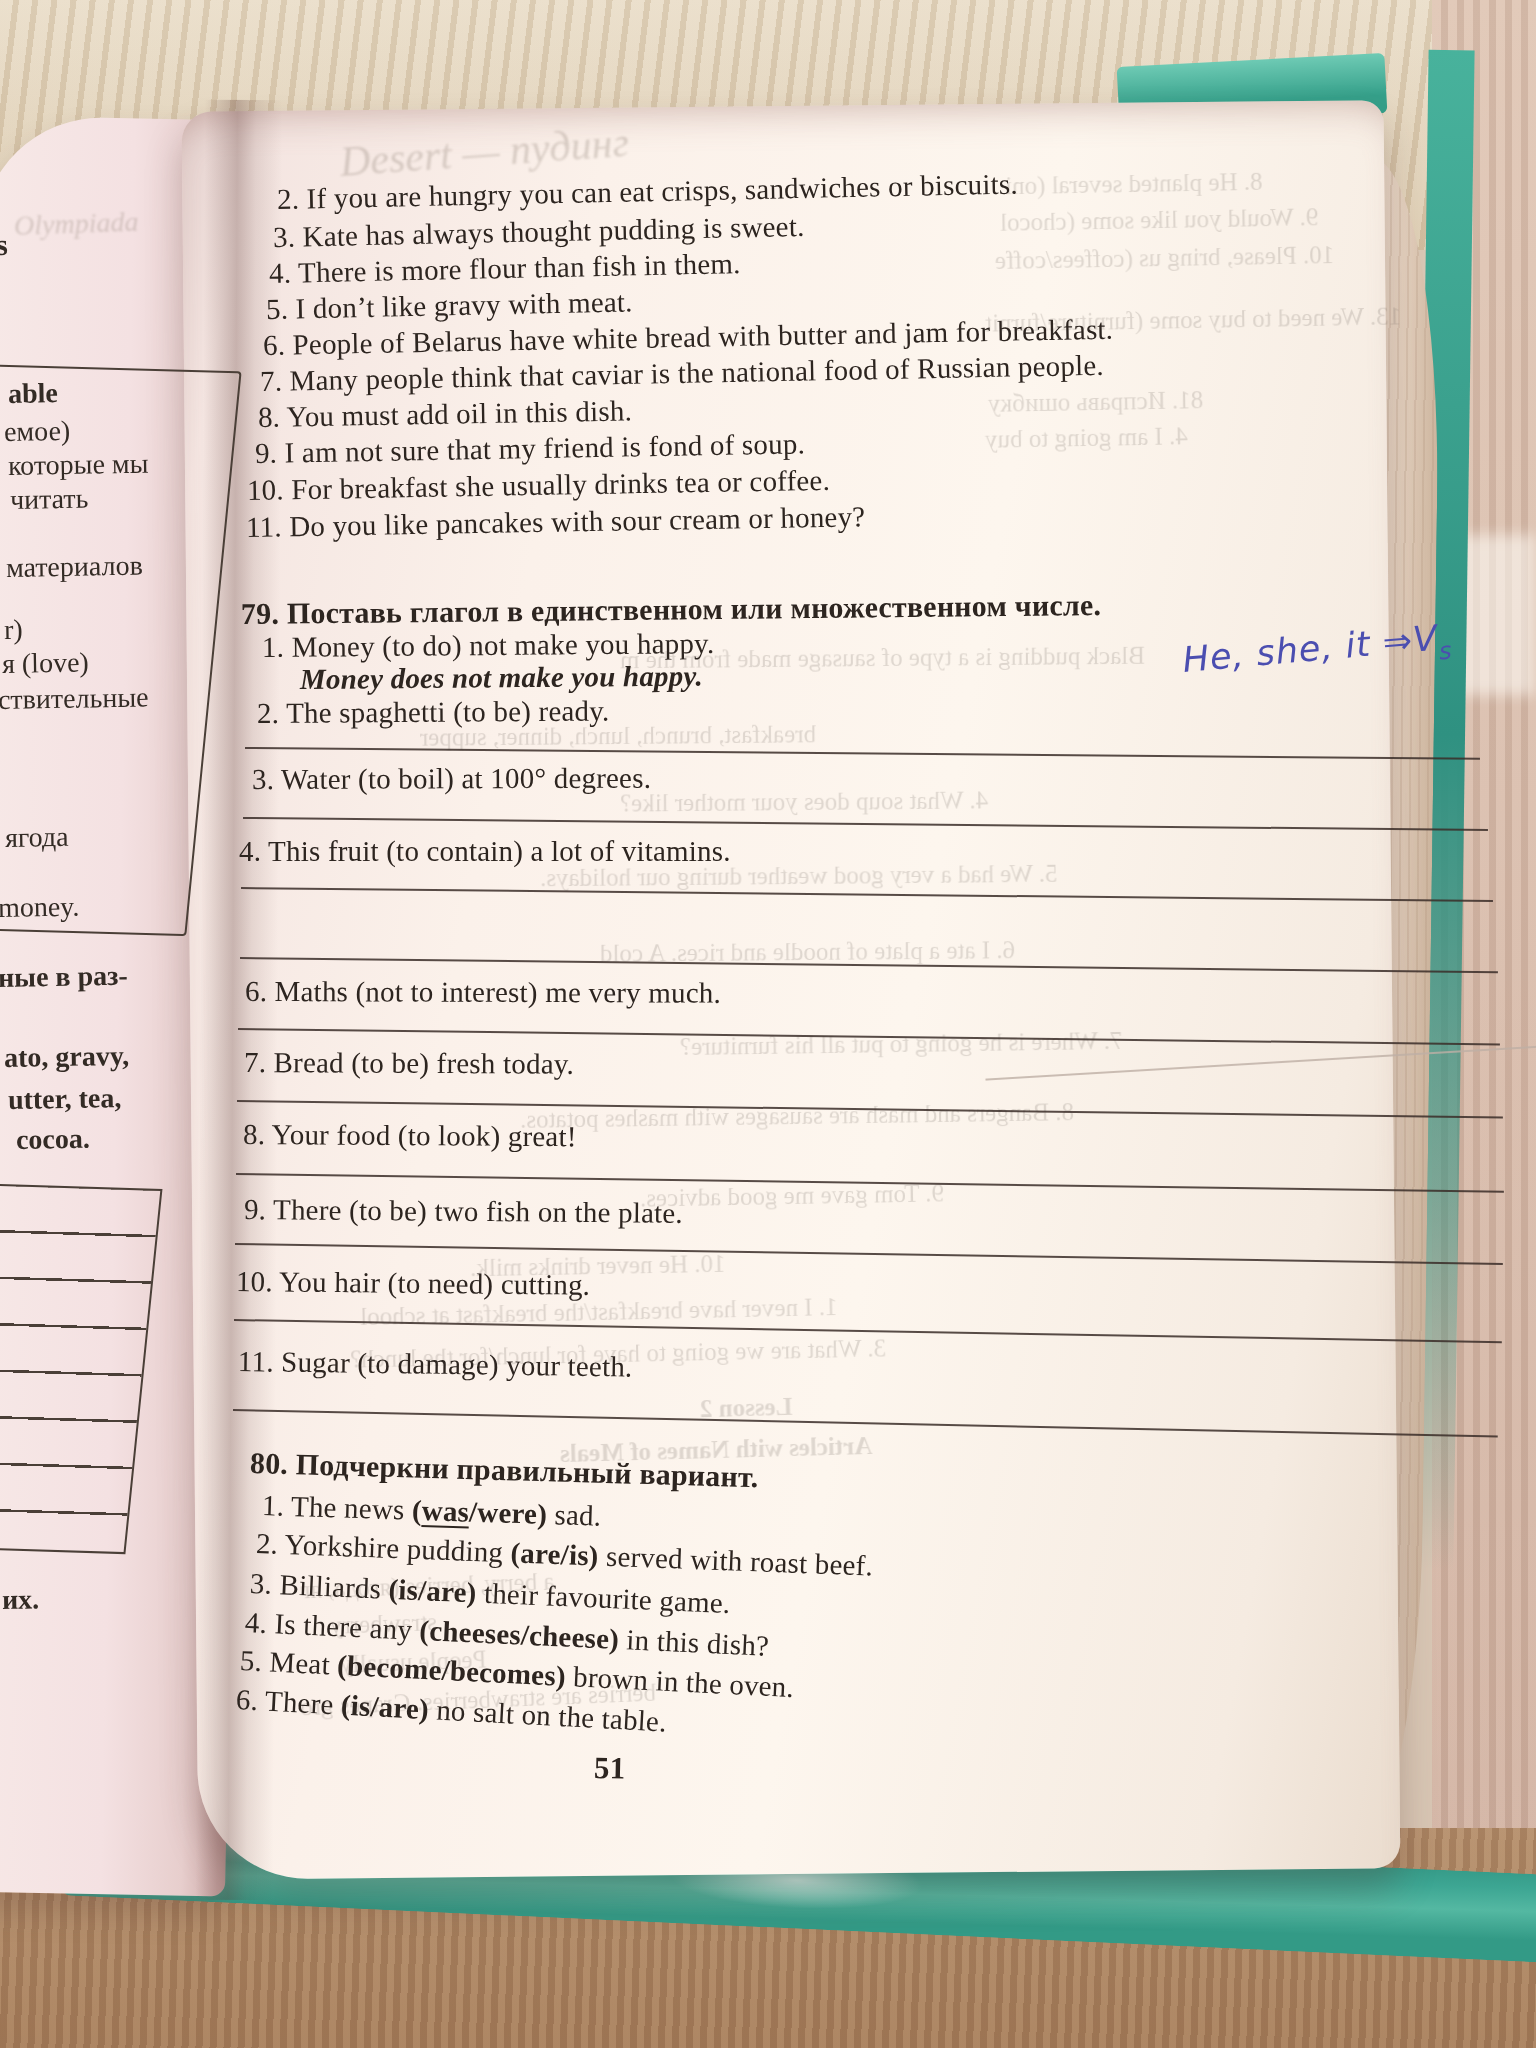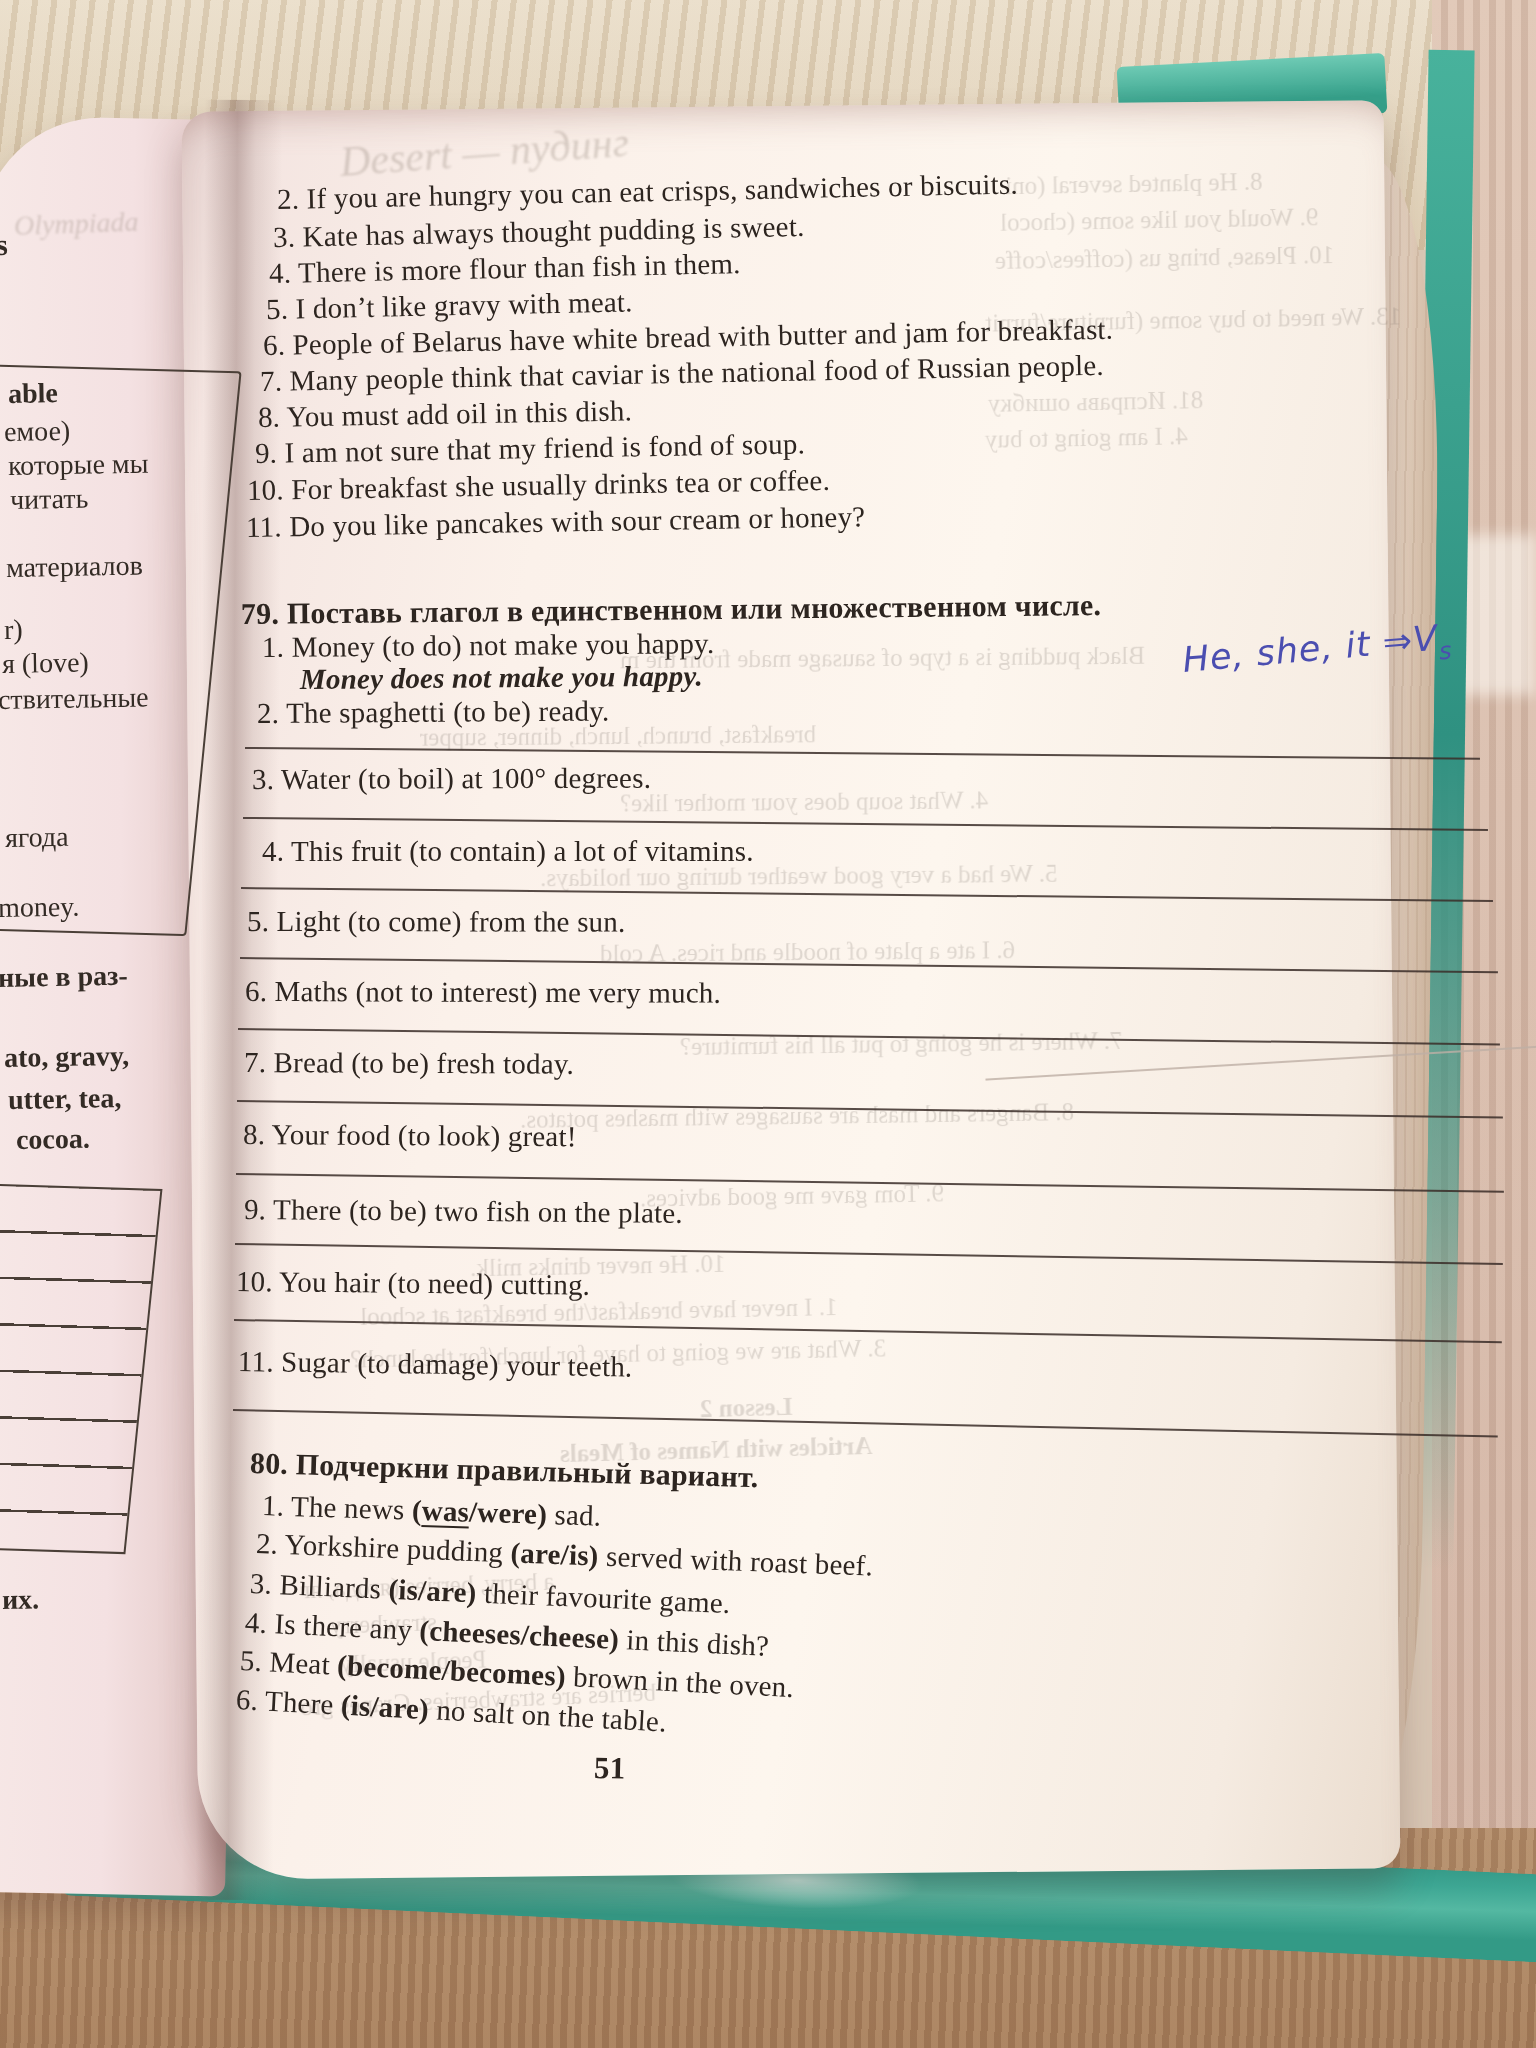--- a/index.html
+++ b/index.html
@@ -168,24 +168,23 @@
 
   <div class="line bold" style="left:241px;top:597px;font-size:30px;transform:rotate(-.6deg)">79. Поставь глагол в единственном или множественном числе.</div>
   <div class="line" style="left:262px;top:631px;transform:rotate(-.5deg)">1. Money (to do) not make you happy.</div>
   <div class="line bi" style="left:300px;top:663px;transform:rotate(-.5deg)">Money does not make you happy.</div>
   <div class="line" style="left:257px;top:697px;transform:rotate(-.4deg)">2. The spaghetti (to be) ready.</div>
 
   <div class="rule" style="left:245px;top:747px;width:1235px;transform:rotate(.5deg)"></div>
   <div class="line" style="left:252px;top:763px;transform:rotate(-.2deg)">3. Water (to boil) at 100° degrees.</div>
 
   <div class="rule" style="left:243px;top:817px;width:1245px;transform:rotate(.55deg)"></div>
-  <div class="line" style="left:262px;top:835px;transform:rotate(0deg)">4. This fruit (to contain) a lot of vitamins.</div>
+  <div class="line" style="left:239px;top:835px;transform:rotate(0deg)">4. This fruit (to contain) a lot of vitamins.</div>
 
   <div class="rule" style="left:241px;top:887px;width:1252px;transform:rotate(.6deg)"></div>
-  <div class="line" style="left:247px;top:905px;transform:rotate(.1deg)">5. Light (to come) from the sun.</div>
 
   <div class="rule" style="left:240px;top:957px;width:1258px;transform:rotate(.65deg)"></div>
   <div class="line" style="left:245px;top:975px;transform:rotate(.2deg)">6. Maths (not to interest) me very much.</div>
 
   <div class="rule" style="left:238px;top:1028px;width:1262px;transform:rotate(.7deg)"></div>
   <div class="line" style="left:244px;top:1046px;transform:rotate(.3deg)">7. Bread (to be) fresh today.</div>
 
   <div class="rule" style="left:237px;top:1100px;width:1266px;transform:rotate(.75deg)"></div>
   <div class="line" style="left:243px;top:1118px;transform:rotate(.4deg)">8. Your food (to look) great!</div>
 

